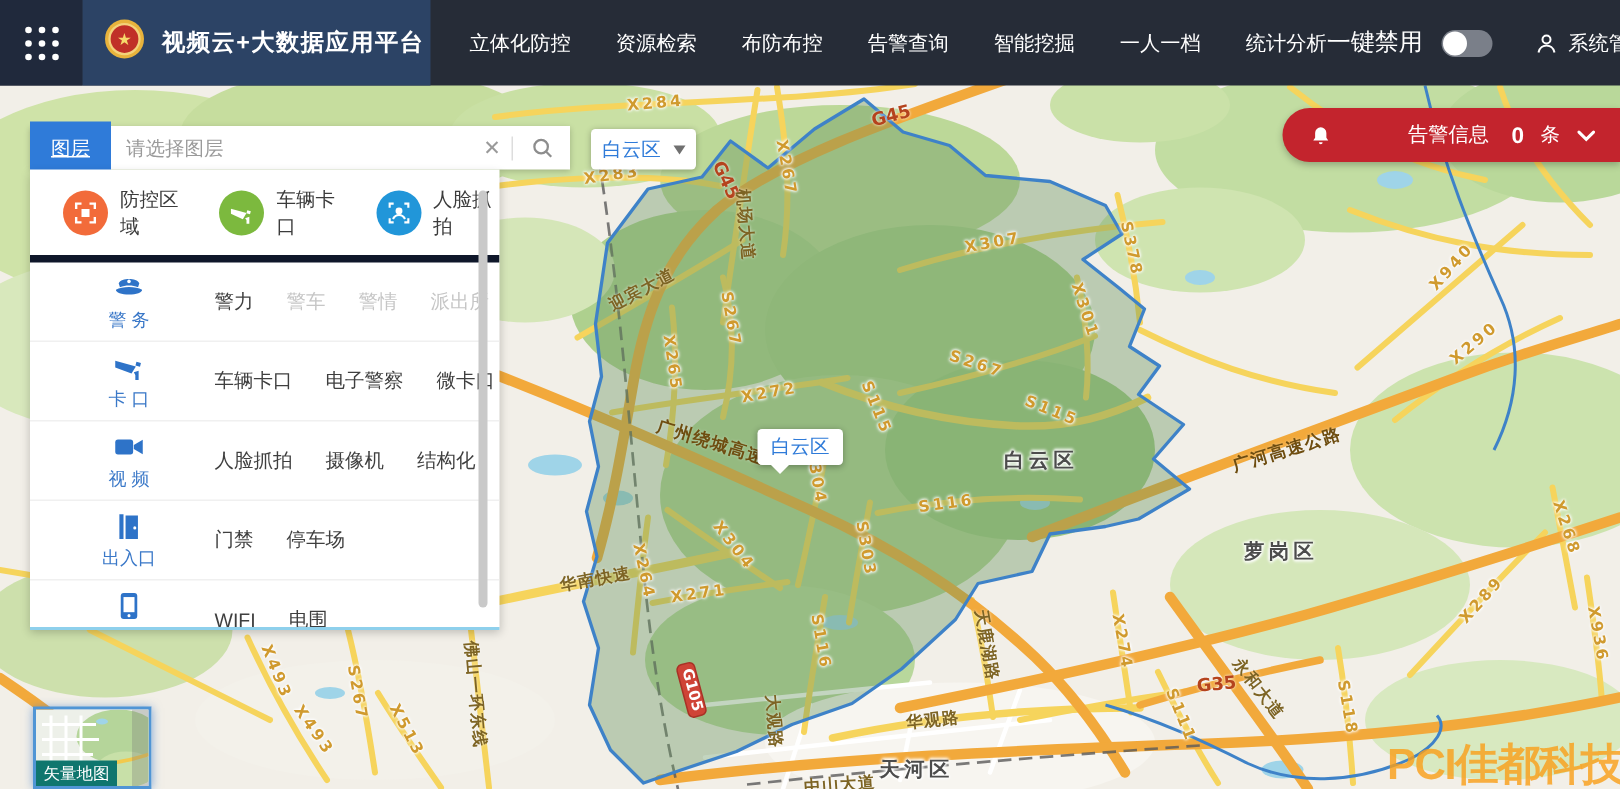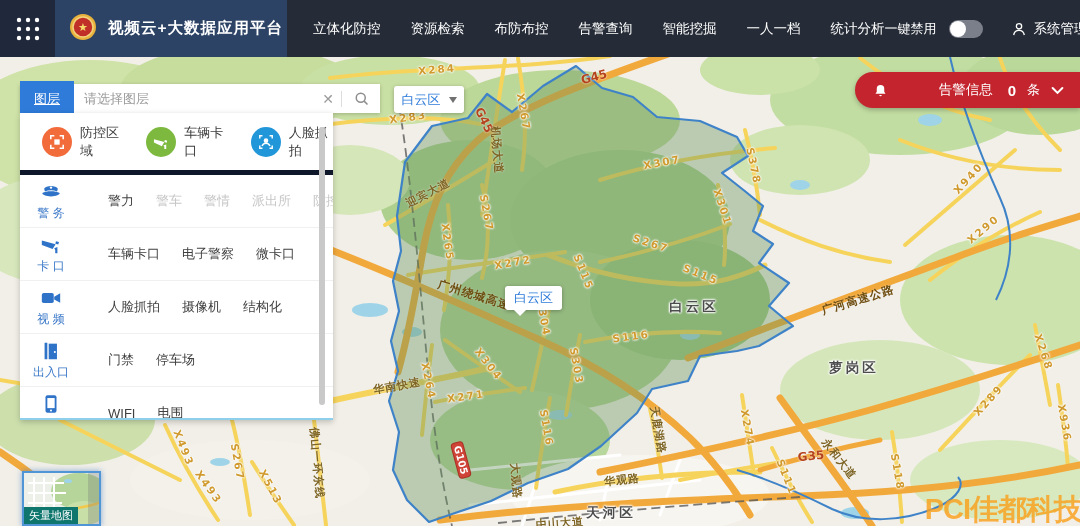--- a/index.html
+++ b/index.html
@@ -31,21 +31,21 @@
   .topbar{position:absolute;top:0;left:0;right:0;height:57px;background:#262c37;
           display:flex;align-items:center;z-index:30;}
   .grid-btn{width:55px;height:57px;background:#20293c;display:flex;align-items:center;
             justify-content:center;cursor:pointer;flex:0 0 auto;}
   .brand{width:232px;height:57px;background:#2c4365;display:flex;align-items:center;
          gap:10px;padding-left:13px;box-sizing:border-box;flex:0 0 auto;}
   .brand-title{color:#fff;font-size:15.5px;font-weight:bold;letter-spacing:1px;}
   .nav{display:flex;gap:30px;margin-left:26px;}
   .nav-item{color:#fff;font-size:13.5px;cursor:pointer;white-space:nowrap;}
   .tb-right{margin-left:auto;display:flex;align-items:center;gap:12px;padding-right:16px;}
-  .qd-label{color:#fff;font-size:13px;white-space:nowrap;}
+  .qd-label{color:#fff;font-size:16px;white-space:nowrap;}
   .toggle{width:34px;height:18px;border-radius:9px;background:#7a7f89;position:relative;
           cursor:pointer;margin-right:16px;}
   .toggle .knob{position:absolute;left:1px;top:1px;width:16px;height:16px;border-radius:50%;
           background:#fff;}
   .user{display:flex;align-items:center;gap:7px;color:#fff;font-size:13.5px;cursor:pointer;
         margin-right:10px;white-space:nowrap;}
   
   .alarm{position:absolute;top:72px;right:0;height:36px;z-index:25;background:#c3242d;
          border-radius:18px 0 0 18px;display:flex;align-items:center;gap:11px;
          padding:0 16px 0 18px;color:#fff;cursor:pointer;box-shadow:0 2px 5px rgba(0,0,0,.25);}
@@ -74,21 +74,21 @@
          background:#fff;box-shadow:0 2px 6px rgba(0,0,0,.22);overflow:hidden;
          border-bottom:2px solid #8ed0ec;box-sizing:border-box;}
   .quick-row{display:flex;align-items:center;gap:22px;padding:11px 0 10px 22px;
          border-bottom:5px solid #0f172a;}
   .quick-item{display:flex;align-items:center;gap:8px;font-size:13px;color:#3c3c3c;cursor:pointer;}
   .qicon{width:30px;height:30px;border-radius:50%;display:flex;align-items:center;
          justify-content:center;flex:0 0 auto;}
   .qicon.orange{background:#f26b3a}.qicon.green{background:#7cb93e}.qicon.blue{background:#2196d9}
   .group-row{display:flex;align-items:stretch;border-bottom:1px solid #f0f0f0;height:52px;}
   .group-left{width:62px;display:flex;flex-direction:column;align-items:center;
-         justify-content:center;gap:2px;flex:0 0 auto;}
+         justify-content:center;gap:2px;flex:0 0 auto;margin-left:35px;}
   .group-name{font-size:12px;color:#3a78c8;white-space:nowrap;}
   .group-items{display:flex;align-items:center;gap:22px;padding-left:26px;font-size:13px;
          color:#3f3f3f;}
   .group-items span{cursor:pointer;white-space:nowrap;}
   .group-items .muted{color:#c6c6c6;}
   .panel-scroll{position:absolute;right:8px;top:14px;width:6px;height:278px;background:#c9c9c9;
          border-radius:3px;cursor:pointer;}
   
   .minimap{position:absolute;left:22px;top:471px;width:75px;height:51px;z-index:10;
          border:2px solid #5095d5;box-shadow:0 0 6px rgba(60,120,200,.6);cursor:pointer;}

